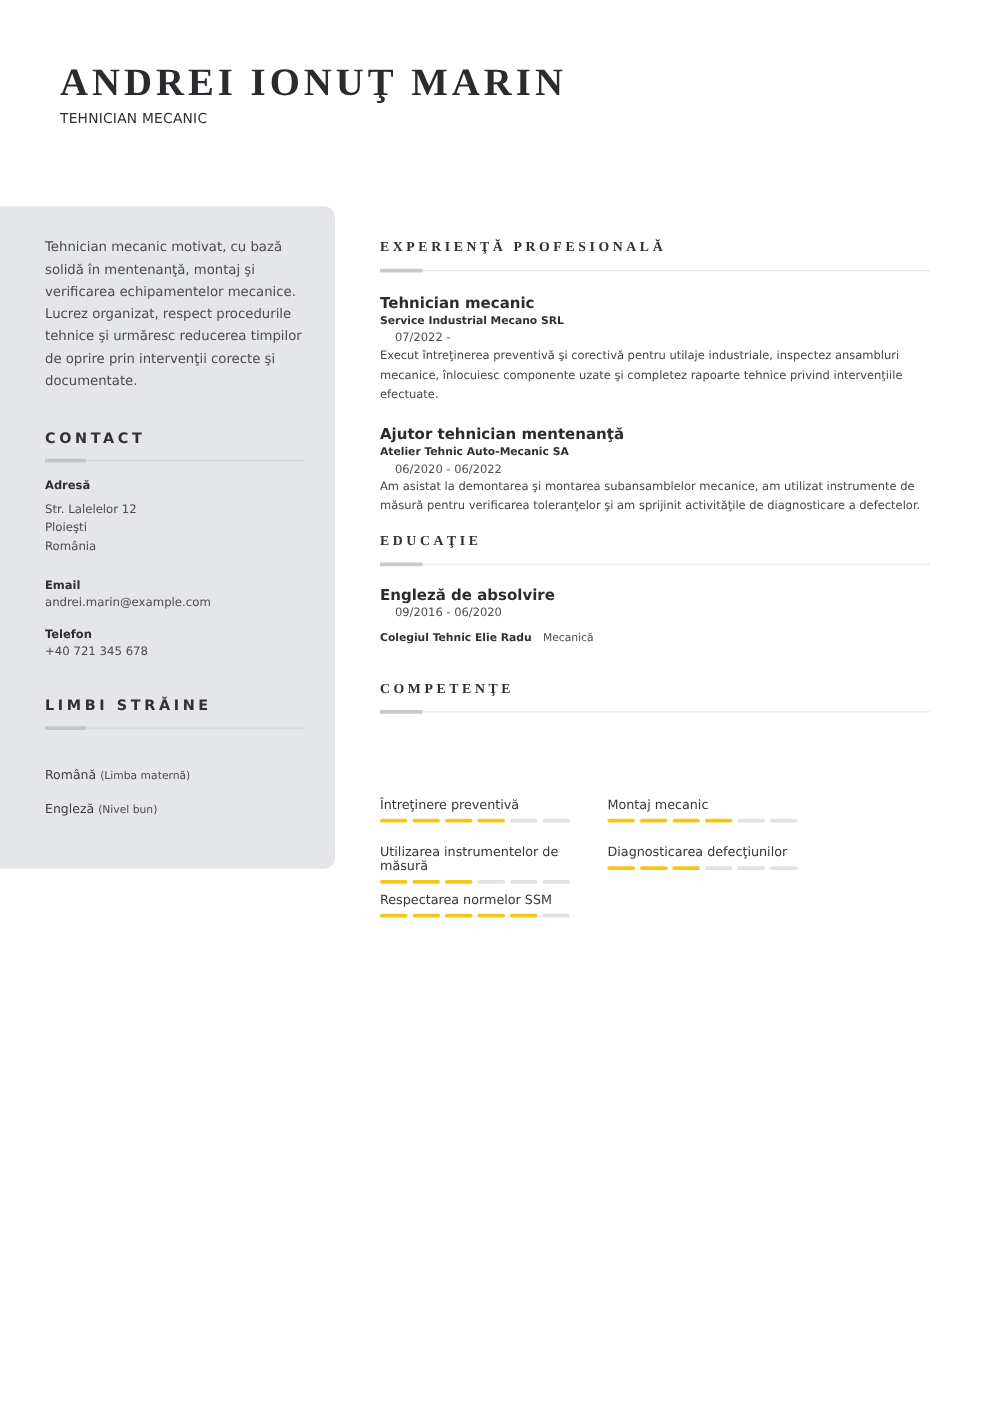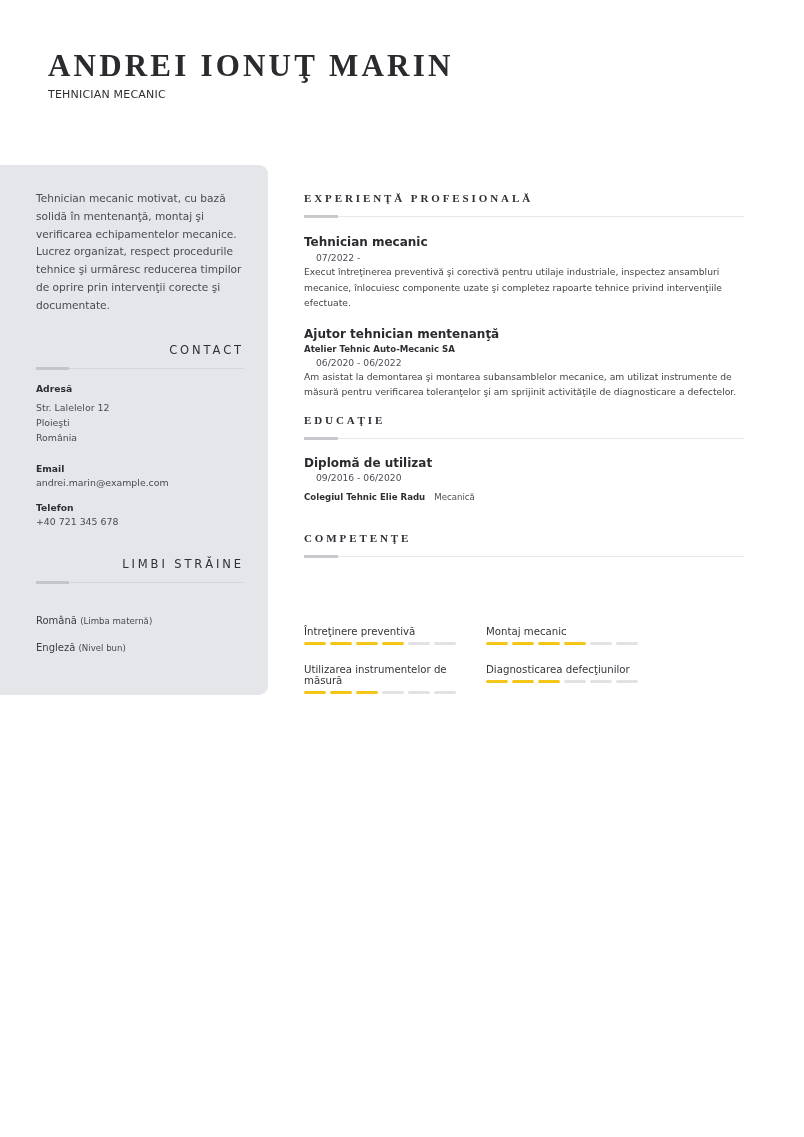--- a/index.html
+++ b/index.html
@@ -6,21 +6,21 @@
   html, body { width: 804px; height: 1137px; background: #ffffff; overflow: hidden; }
   body { position: relative; font-family: "DejaVu Sans", sans-serif; color: #2f2f33; }
 
   .header { position: absolute; left: 48px; top: 46px; }
   .name { font-family: Liberation Serif, serif; font-weight: bold; font-size: 31px; letter-spacing: 3.2px; color: #2b2b2f; line-height: 40px; }
   .title { font-size: 11px; color: #2f2f33; margin-top: 2px; letter-spacing: 0.2px; }
 
   .sidebar { position: absolute; left: 0; top: 165px; width: 268px; height: 530px; background: #e4e6e9; border-radius: 0 9px 9px 0; padding: 25px 24px 0 36px; }
   .summary { font-size: 10.6px; line-height: 17.8px; color: #4a4a50; width: 212px; }
 
-  .side-heading { font-size: 11.5px; font-weight: normal; letter-spacing: 2.9px; color: #2f2f35; text-align: right; }
+  .side-heading { font-size: 11.5px; font-weight: bold; letter-spacing: 2.9px; color: #2f2f35; }
   .side-rule { position: relative; height: 3px; margin-top: 10px; width: 208px; }
   .side-rule .line { position: absolute; left: 0; right: 0; top: 1px; height: 1px; background: #d4d6da; }
   .side-rule .accent { position: absolute; left: 0; top: 0; width: 33px; height: 3px; background: #c4c5c9; }
 
   .contact { position: absolute; left: 36px; top: 343px; }
   .c-label { font-size: 9.2px; font-weight: bold; color: #2f2f33; }
   .c-value { font-size: 9.4px; color: #4a4a50; line-height: 15px; }
 
   .langs { position: absolute; left: 36px; top: 557px; }
   .lang { font-size: 10px; color: #3c3c42; }
@@ -96,39 +96,40 @@
 <div class="main">
 
   <div class="sec-heading">EXPERIENŢĂ PROFESIONALĂ</div>
   <div class="sec-rule">
       <div class="line"></div>
       <div class="accent"></div>
     </div>
 
   <div style="margin-top:17px">
     <div class="job-title">Tehnician mecanic</div>
+    <div class="job-org">Service Industrial Mecano SRL</div>
     <div class="job-date">07/2022 -</div>
     <div class="job-desc">Execut întreţinerea preventivă şi corectivă pentru utilaje industriale, inspectez ansambluri mecanice, înlocuiesc componente uzate şi completez rapoarte tehnice privind intervenţiile efectuate.</div>
   </div>
 
   <div style="margin-top:16px">
     <div class="job-title">Ajutor tehnician mentenanţă</div>
     <div class="job-org">Atelier Tehnic Auto-Mecanic SA</div>
     <div class="job-date">06/2020 - 06/2022</div>
     <div class="job-desc">Am asistat la demontarea şi montarea subansamblelor mecanice, am utilizat instrumente de măsură pentru verificarea toleranţelor şi am sprijinit activităţile de diagnosticare a defectelor.</div>
   </div>
 
   <div class="sec-heading" style="margin-top:14px">EDUCAŢIE</div>
   <div class="sec-rule">
       <div class="line"></div>
       <div class="accent"></div>
     </div>
 
   <div style="margin-top:16px">
-    <div class="job-title">Diplomă de utilizat</div>
+    <div class="job-title">Engleză de absolvire</div>
     <div class="job-date" style="margin-top:2px">09/2016 - 06/2020</div>
     <div style="margin-top:2px">
       <span class="job-org" style="display:inline">Colegiul Tehnic Elie Radu</span>
       <span class="job-date" style="display:inline; font-size:8.6px; margin-left:4px">Mecanică</span>
     </div>
   </div>
 
   <div class="sec-heading" style="margin-top:28px">COMPETENŢE</div>
   <div class="sec-rule">
       <div class="line"></div>
@@ -173,14 +174,25 @@
         <div class="skill-name">Diagnosticarea defecţiunilor</div>
         <div class="bars">
           <div class="bar on" style="background: rgb(245, 197, 24);"></div>
           <div class="bar on" style="background: rgb(245, 197, 24);"></div>
           <div class="bar on" style="background: rgb(245, 197, 24);"></div>
           <div class="bar" style="background: rgb(226, 226, 228);"></div>
           <div class="bar" style="background: rgb(226, 226, 228);"></div>
           <div class="bar" style="background: rgb(226, 226, 228);"></div>
         </div>
       </div>
+      <div class="skill">
+        <div class="skill-name">Respectarea normelor SSM</div>
+        <div class="bars">
+          <div class="bar on" style="background: rgb(245, 197, 24);"></div>
+          <div class="bar on" style="background: rgb(245, 197, 24);"></div>
+          <div class="bar on" style="background: rgb(245, 197, 24);"></div>
+          <div class="bar on" style="background: rgb(245, 197, 24);"></div>
+          <div class="bar on" style="background: rgb(245, 197, 24);"></div>
+          <div class="bar" style="background: rgb(226, 226, 228);"></div>
+        </div>
+      </div>
     </div>
 </div>
 
 </body></html>

